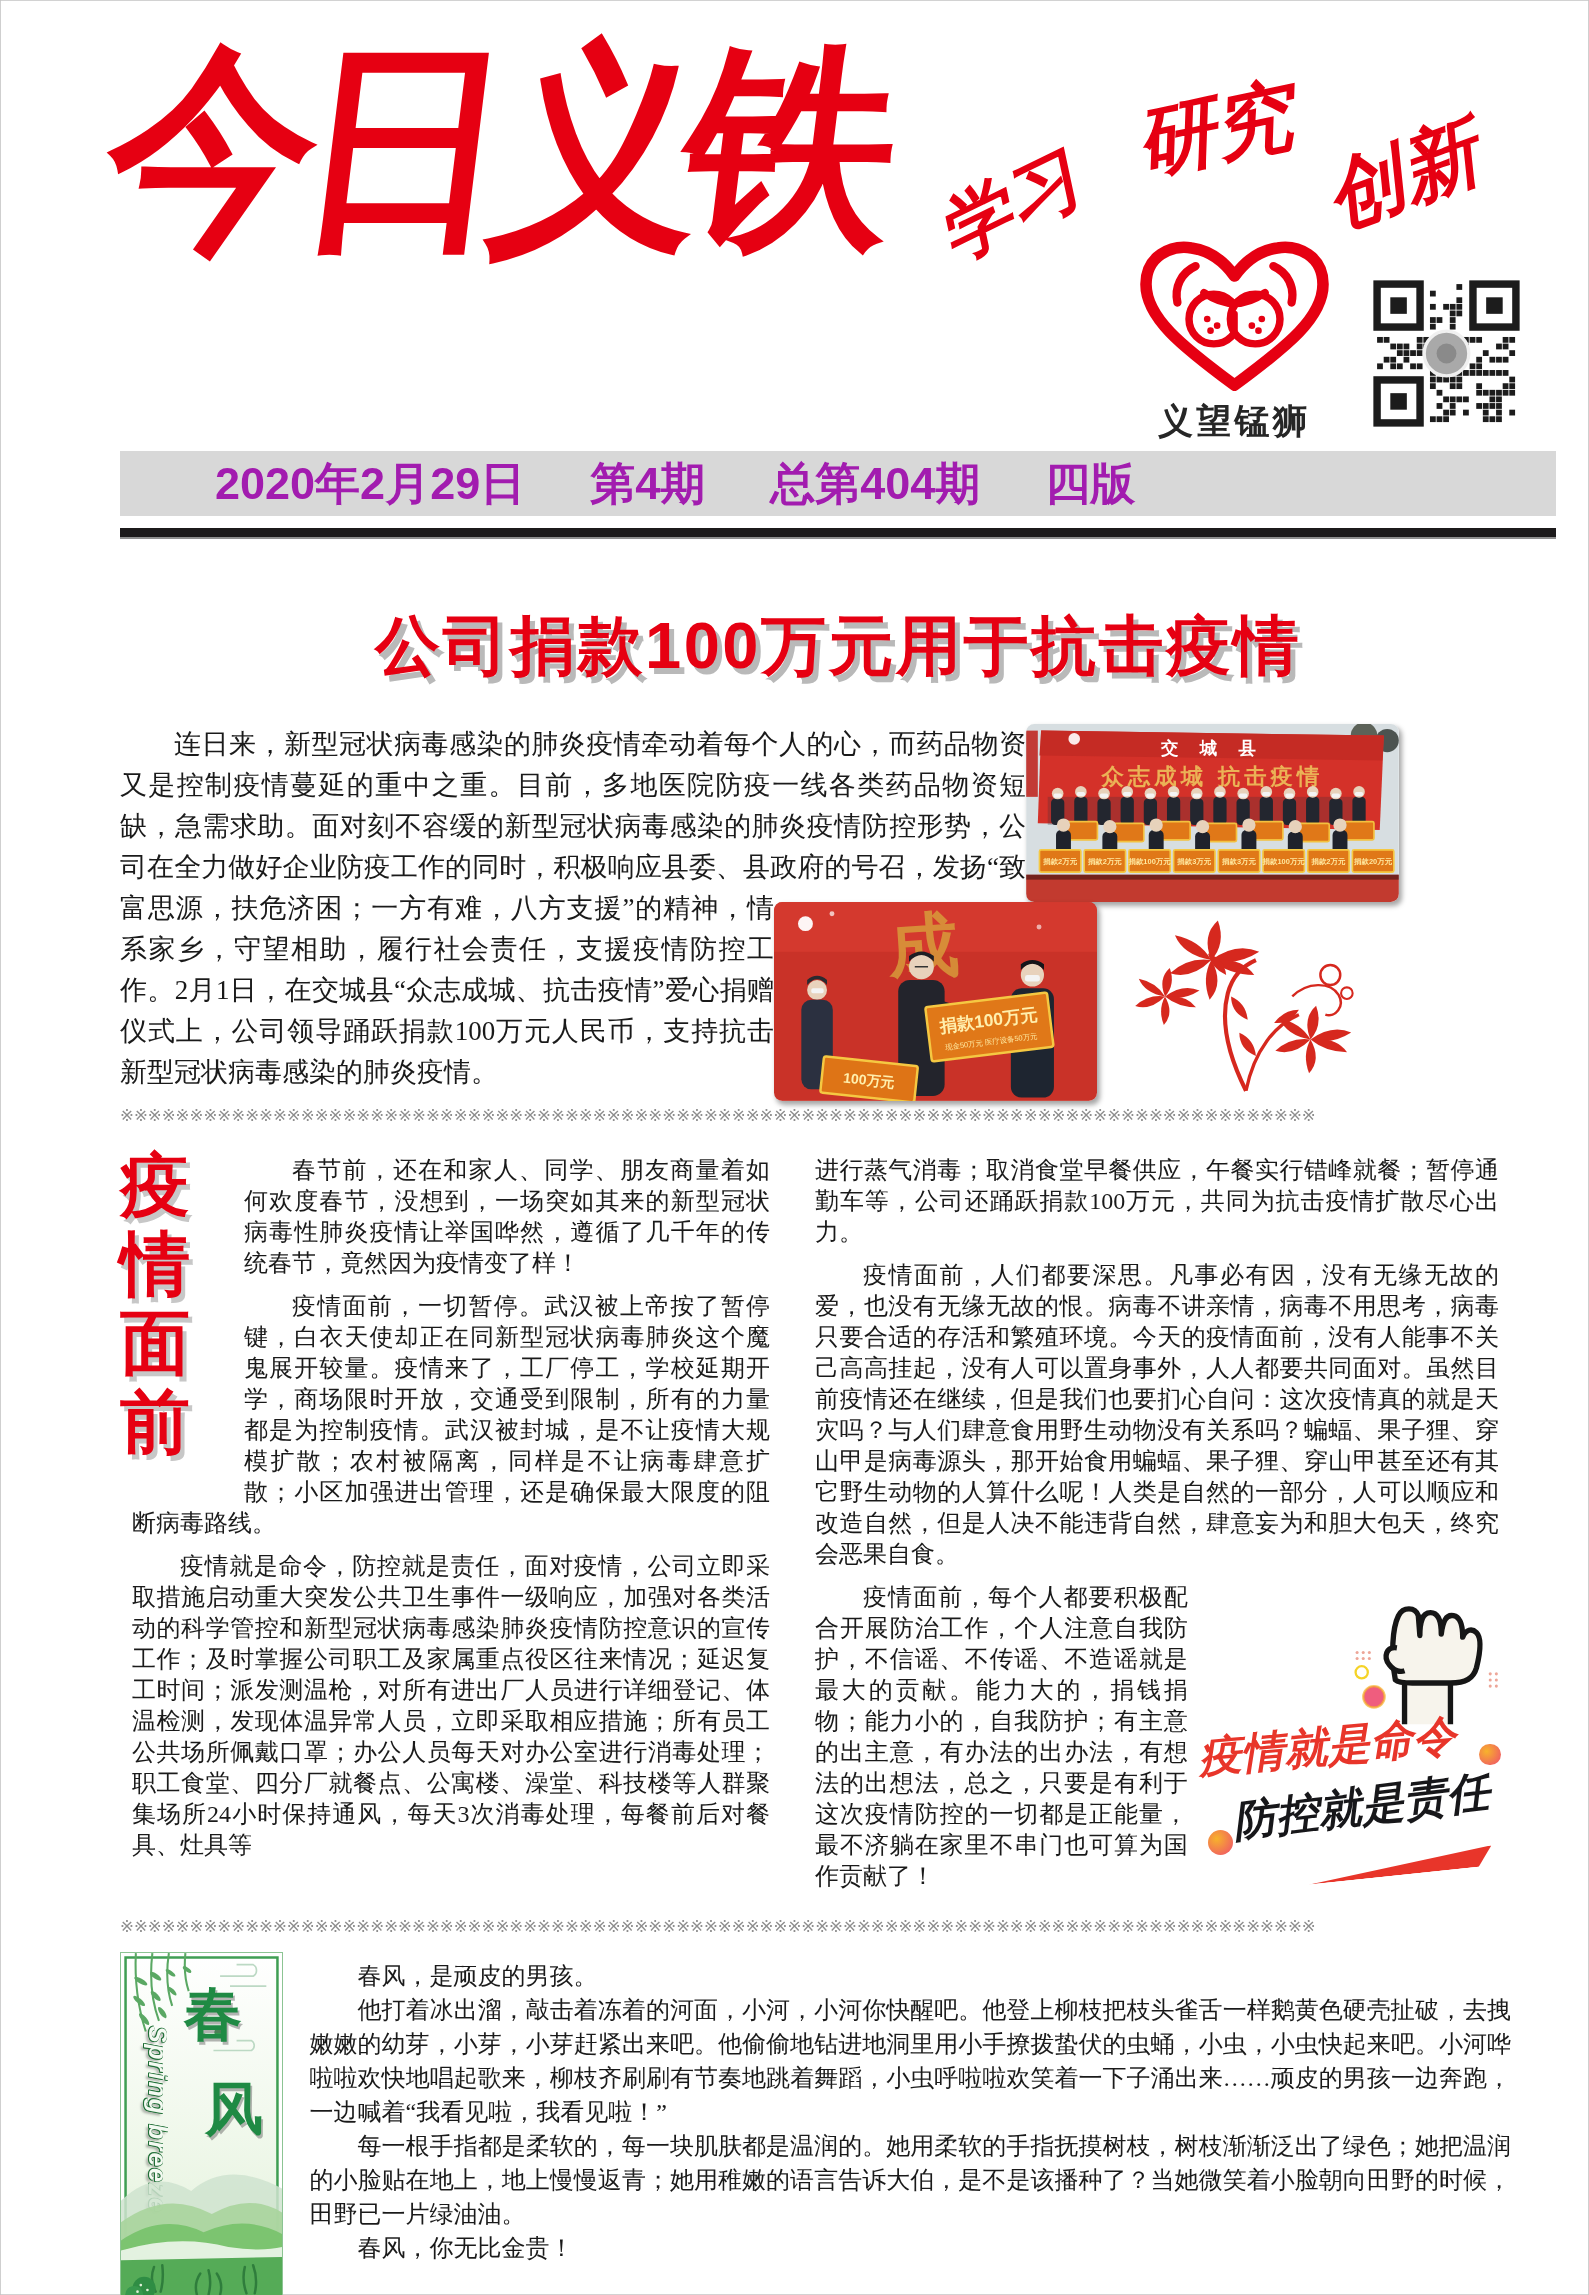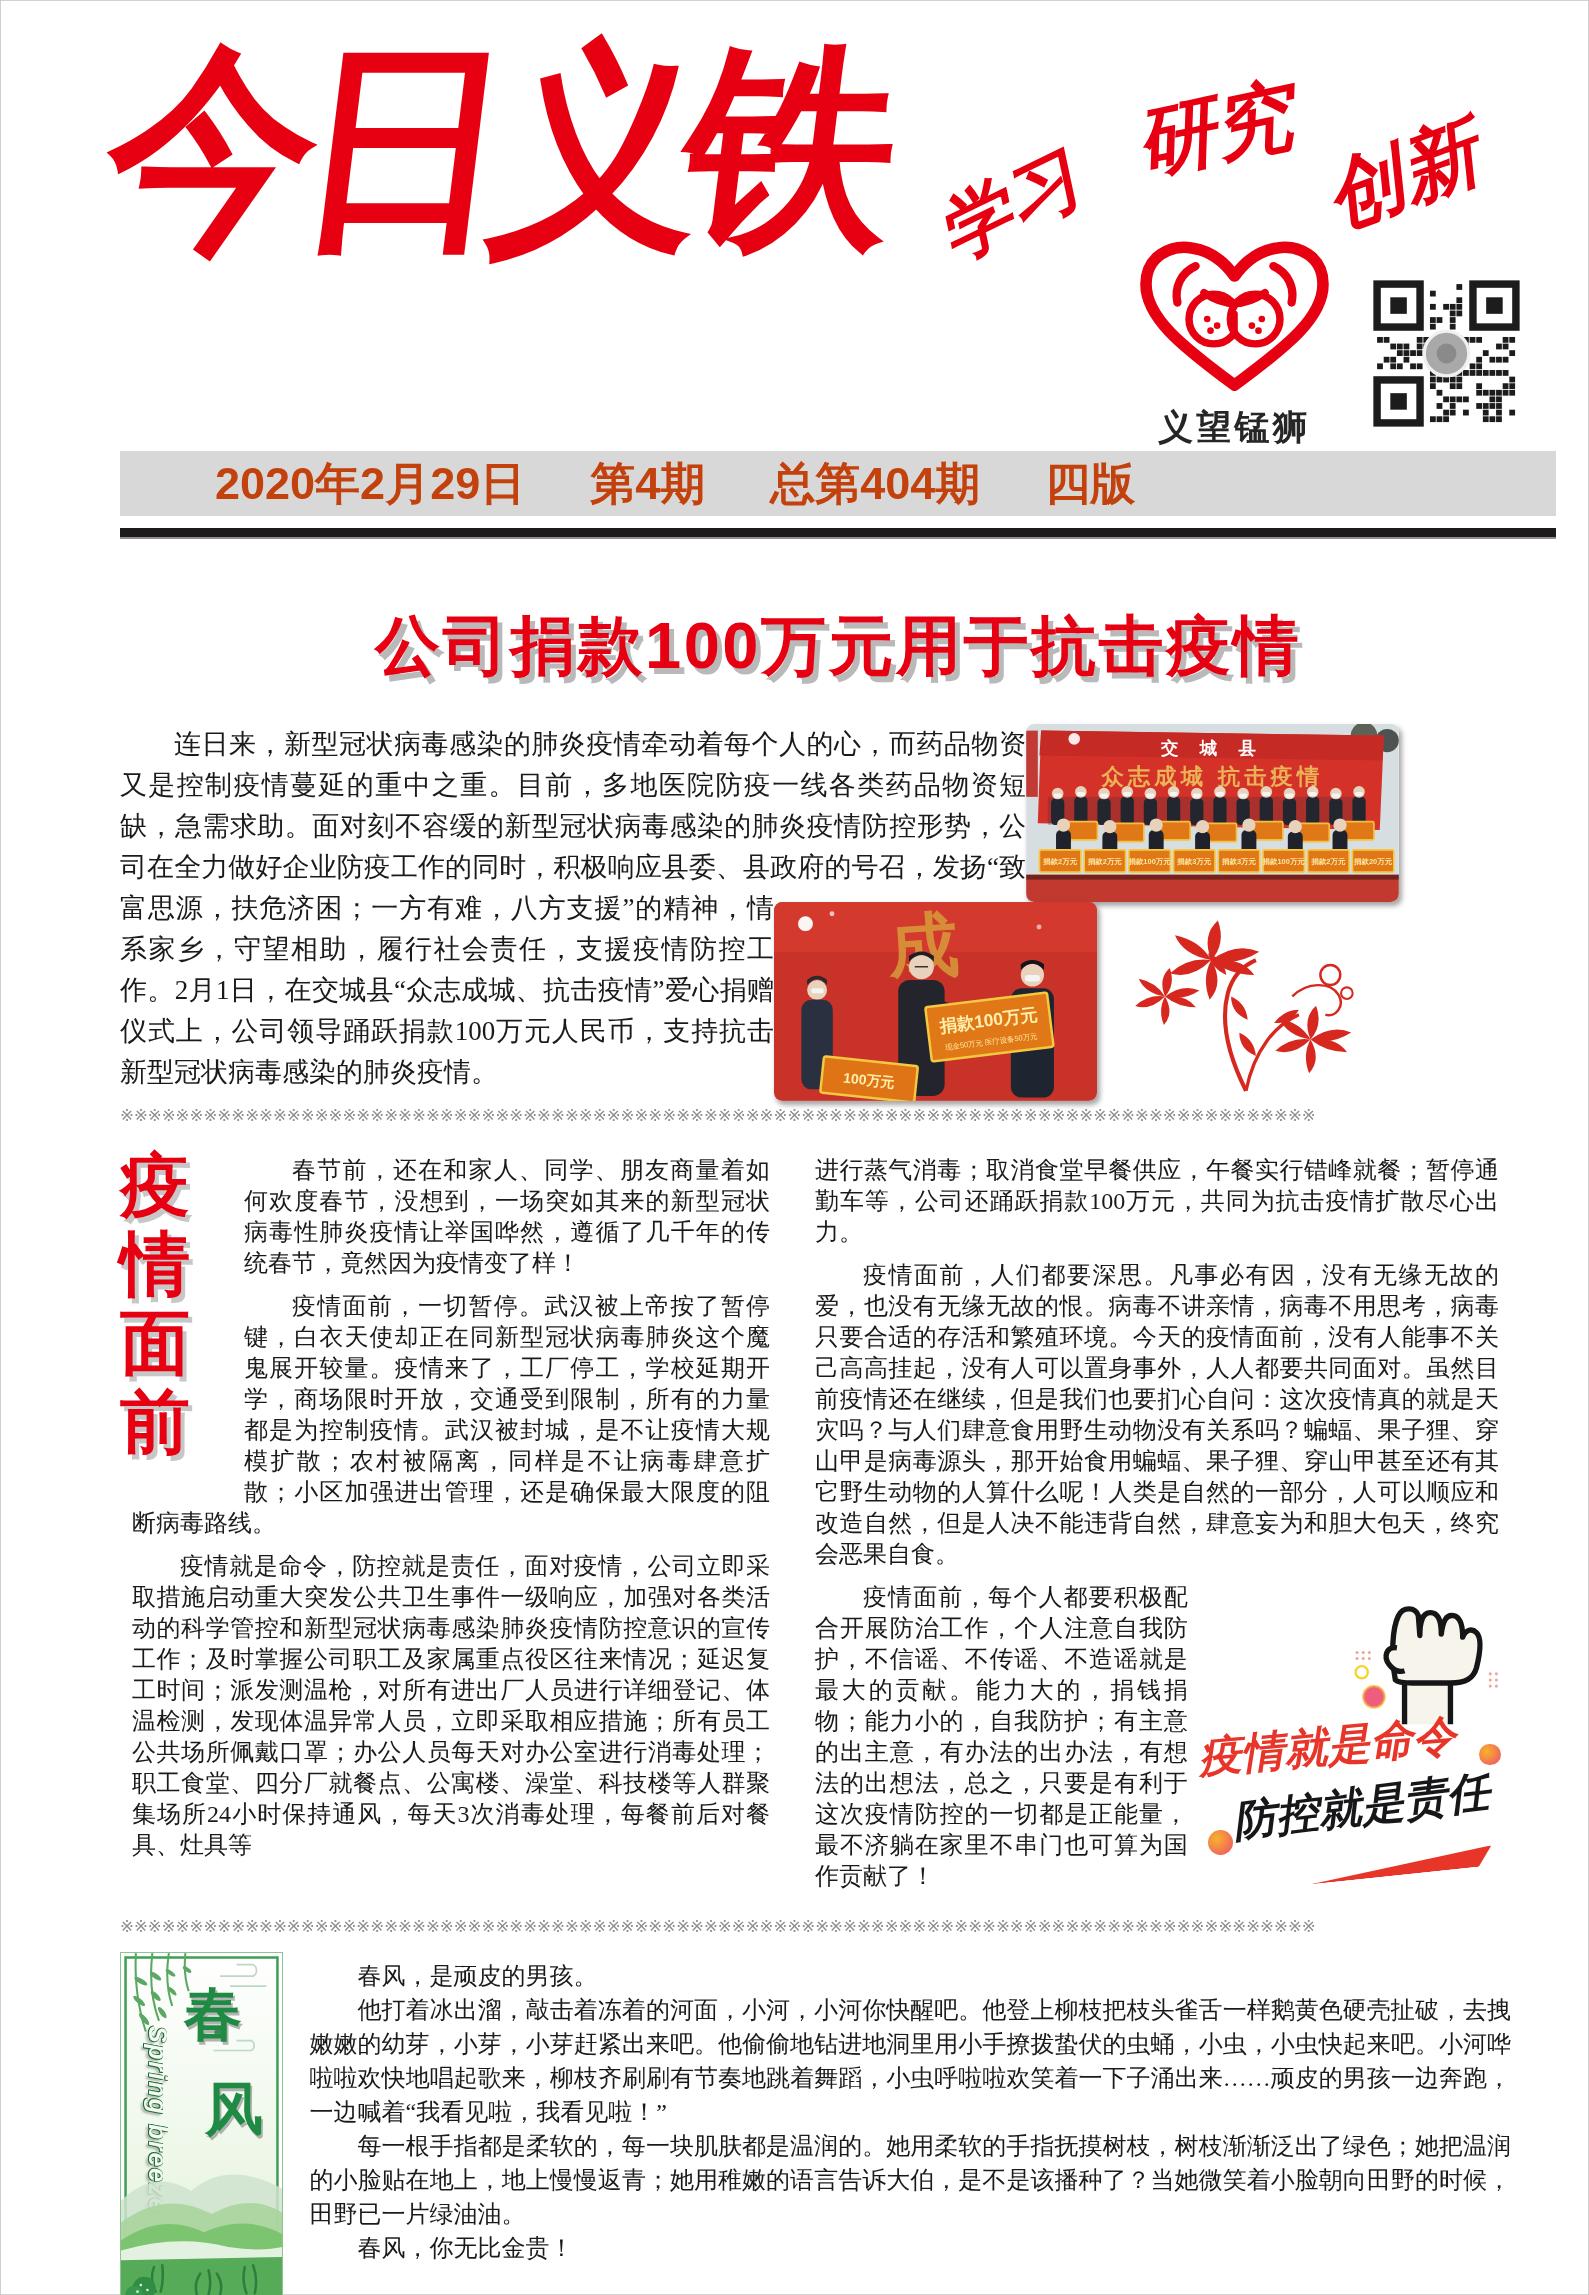--- a/index.html
+++ b/index.html
@@ -14,28 +14,28 @@
     font-weight:900;color:#e60012;letter-spacing:-16.6px;
     transform:skewX(-7deg) scaleY(1.06);transform-origin:left top;white-space:nowrap;}
   .mh-url{position:absolute;left:248px;top:374px;font-size:33px;font-weight:bold;
     font-family:"Liberation Sans","DejaVu Sans",sans-serif;color:#141414;letter-spacing:0.8px;}
   .slogan{position:absolute;font-size:78px;font-weight:900;color:#e60012;
     font-style:italic;line-height:1;white-space:nowrap;}
   .slogan.s1{left:935px;top:170px;transform:rotate(-26deg);font-size:73px;}
   .slogan.s2{left:1136px;top:91px;transform:rotate(-12deg);}
   .slogan.s3{left:1324px;top:137px;transform:rotate(-20deg);}
   .logo-wrap{position:absolute;left:1127px;top:238px;width:215px;text-align:center;}
-  .logo-label{margin-top:9px;font-size:35px;font-weight:900;letter-spacing:3.3px;color:#262626;
+  .logo-label{margin-top:3px;font-size:35px;font-weight:900;letter-spacing:3.3px;color:#262626;
     font-family:"Liberation Sans","DejaVu Sans",sans-serif;}
   .qr{position:absolute;left:1368px;top:275px;}
 
   
   .datebar{margin-left:120px;width:1436px;height:65px;background:#d8d8d8;
     display:flex;align-items:center;gap:65px;padding-left:95px;box-sizing:border-box;}
-  .datebar span{font-size:45px;font-weight:900;color:#c2410c;white-space:nowrap;
+  .datebar span{font-size:45px;font-weight:900;color:#a21caf;white-space:nowrap;
     font-family:"Liberation Sans","DejaVu Sans",sans-serif;}
   .rule{margin:11.6px 0 0 120px;width:1436px;height:9px;background:#1c1a1b;
     border-bottom:2.5px solid #8f8f8f;}
 
   
   .headline{margin:71px 0 0 120px;width:1436px;text-align:center;font-size:65px;line-height:1.1;
     font-weight:900;color:#e60012;letter-spacing:2.5px;white-space:nowrap;
     font-family:"Liberation Sans","DejaVu Sans",sans-serif;
     text-shadow:5px 5.8px 0 #b9b9b9;}
 

